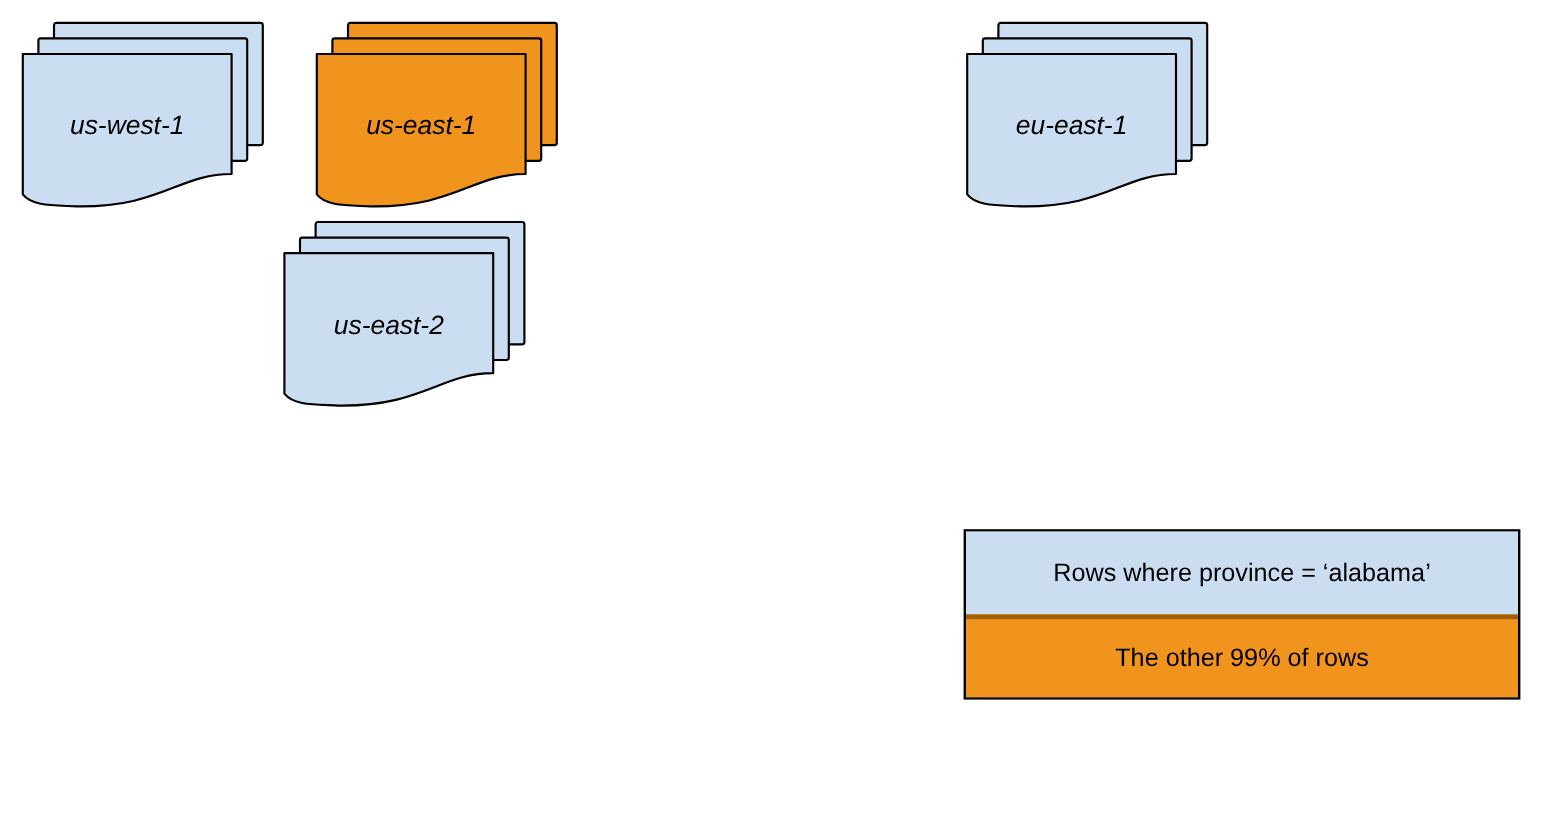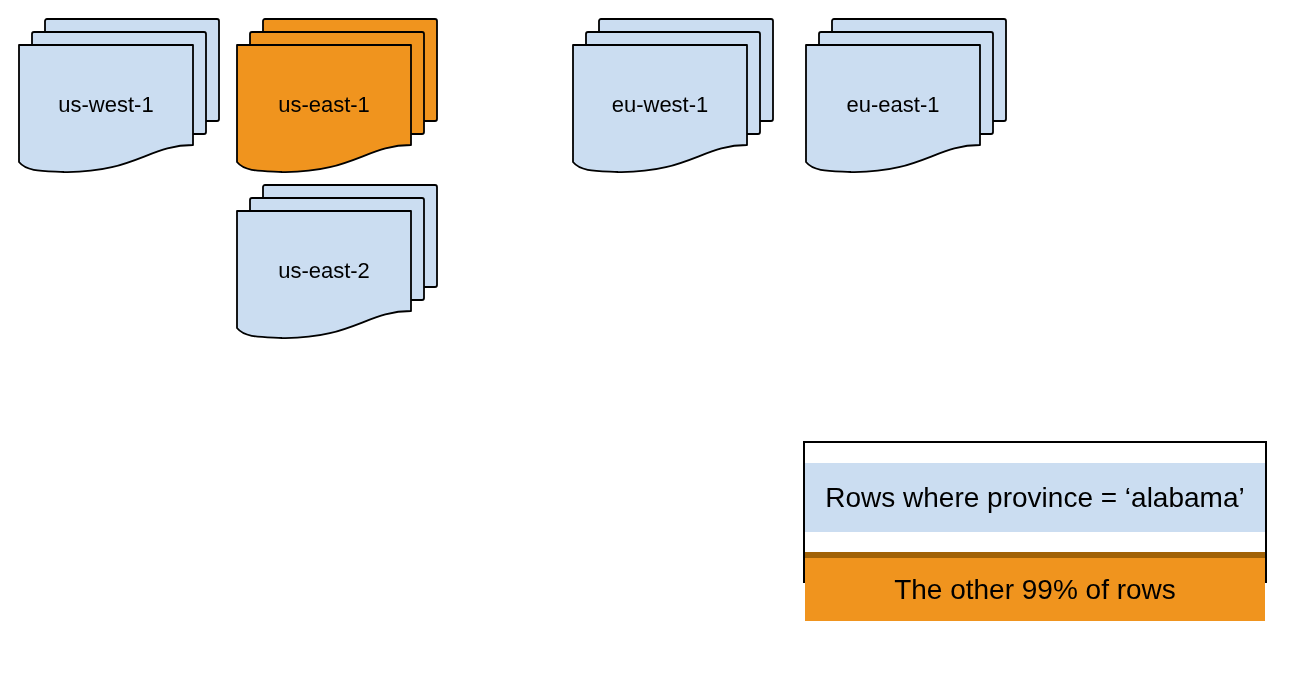--- a/index.html
+++ b/index.html
@@ -4,21 +4,21 @@
 <style>
   html, body { margin: 0; padding: 0; background: #ffffff; }
   .canvas {
     position: relative;
     width: 1296px;
     height: 680px;
     background: #ffffff;
     overflow: hidden;
     font-family: "Liberation Sans", sans-serif;
   }
-  .stack { position: absolute; }
+  .stack { position: absolute; font-style: italic; }
   .stack svg { display: block; overflow: visible; }
   .layer {
     stroke: #000000;
     stroke-width: 1.8;
     stroke-linejoin: round;
   }
   .fill-blue .layer   { fill: #cbddf1; }
   .fill-orange .layer { fill: #f0941e; }
   .stack text {
     font-family: "Liberation Sans", sans-serif;
@@ -34,65 +34,54 @@
     height: 142px;
     border: 2px solid #000000;
     box-sizing: border-box;
     background: #ffffff;
   }
   .legend-row {
     height: 69px;
     display: flex;
     align-items: center;
     justify-content: center;
-    font-size: 28px;
+    font-size: 21px;
     color: #000000;
     box-sizing: border-box;
-    margin-top: 20px;
   }
   .legend-row.row-blue   { background: #cbddf1; }
-  .legend-row.row-orange { background: #f0941e; border-top: 6px solid #a16207; }
+  .legend-row.row-orange { background: #f0941e; border-top: 4px solid #a16207; }
 </style>
 </head>
 <body>
 
 <div class="canvas">
 
   <div class="stack" style="left:18px;top:18px">
     <svg width="202" height="158" viewBox="0 0 202 158">
       <g class="fill-blue">
         <rect class="layer" x="27" y="1" width="174" height="102" rx="2"></rect>
         <rect class="layer" x="14" y="14" width="174" height="102" rx="2"></rect>
         <path class="layer" d="M1,27 H175 V127 C131,127 116,155 46,154 C26,153 9,154 1,144 Z"></path>
       </g>
       <text x="88" y="94">us-west-1</text>
     </svg>
   </div>
 
-  <div class="stack" style="left:236px;top:18px">
+  <div class="stack" style="left:263px;top:18px">
     <svg width="202" height="158" viewBox="0 0 202 158">
       <g class="fill-orange">
         <rect class="layer" x="27" y="1" width="174" height="102" rx="2"></rect>
         <rect class="layer" x="14" y="14" width="174" height="102" rx="2"></rect>
         <path class="layer" d="M1,27 H175 V127 C131,127 116,155 46,154 C26,153 9,154 1,144 Z"></path>
       </g>
       <text x="88" y="94">us-east-1</text>
     </svg>
   </div>
 
-  <div class="stack" style="left:572px;top:18px">
-    <svg width="202" height="158" viewBox="0 0 202 158">
-      <g class="fill-blue">
-        <rect class="layer" x="27" y="1" width="174" height="102" rx="2"></rect>
-        <rect class="layer" x="14" y="14" width="174" height="102" rx="2"></rect>
-        <path class="layer" d="M1,27 H175 V127 C131,127 116,155 46,154 C26,153 9,154 1,144 Z"></path>
-      </g>
-      <text x="88" y="94">eu-west-1</text>
-    </svg>
-  </div>
 
   <div class="stack" style="left:805px;top:18px">
     <svg width="202" height="158" viewBox="0 0 202 158">
       <g class="fill-blue">
         <rect class="layer" x="27" y="1" width="174" height="102" rx="2"></rect>
         <rect class="layer" x="14" y="14" width="174" height="102" rx="2"></rect>
         <path class="layer" d="M1,27 H175 V127 C131,127 116,155 46,154 C26,153 9,154 1,144 Z"></path>
       </g>
       <text x="88" y="94">eu-east-1</text>
     </svg>

